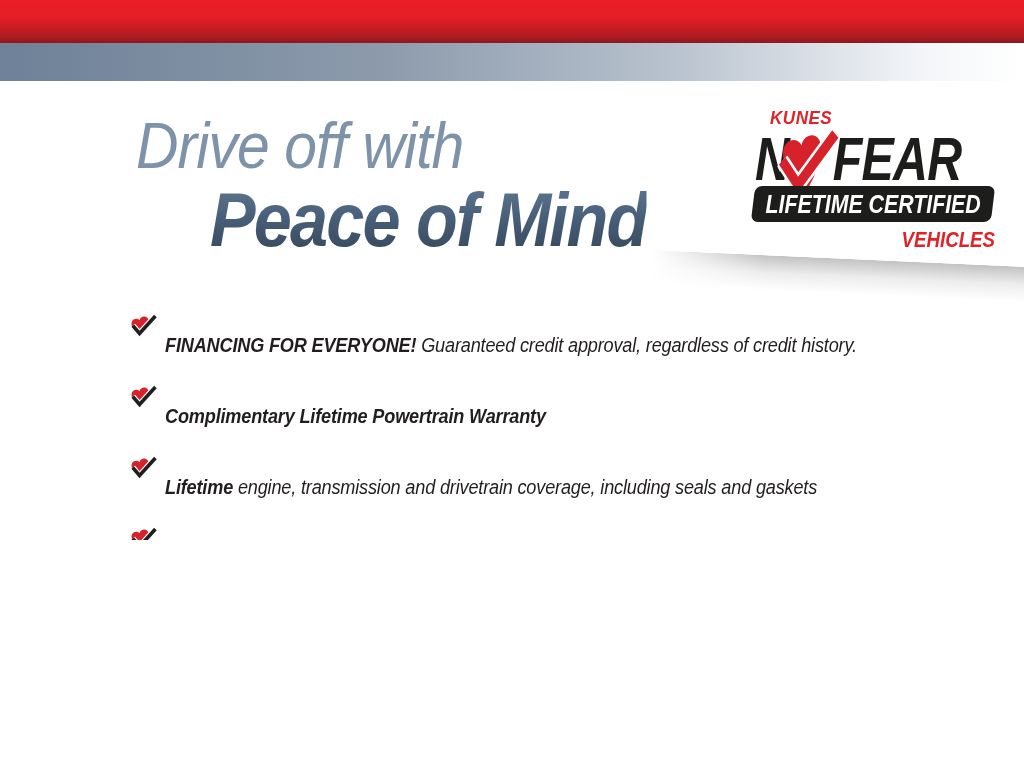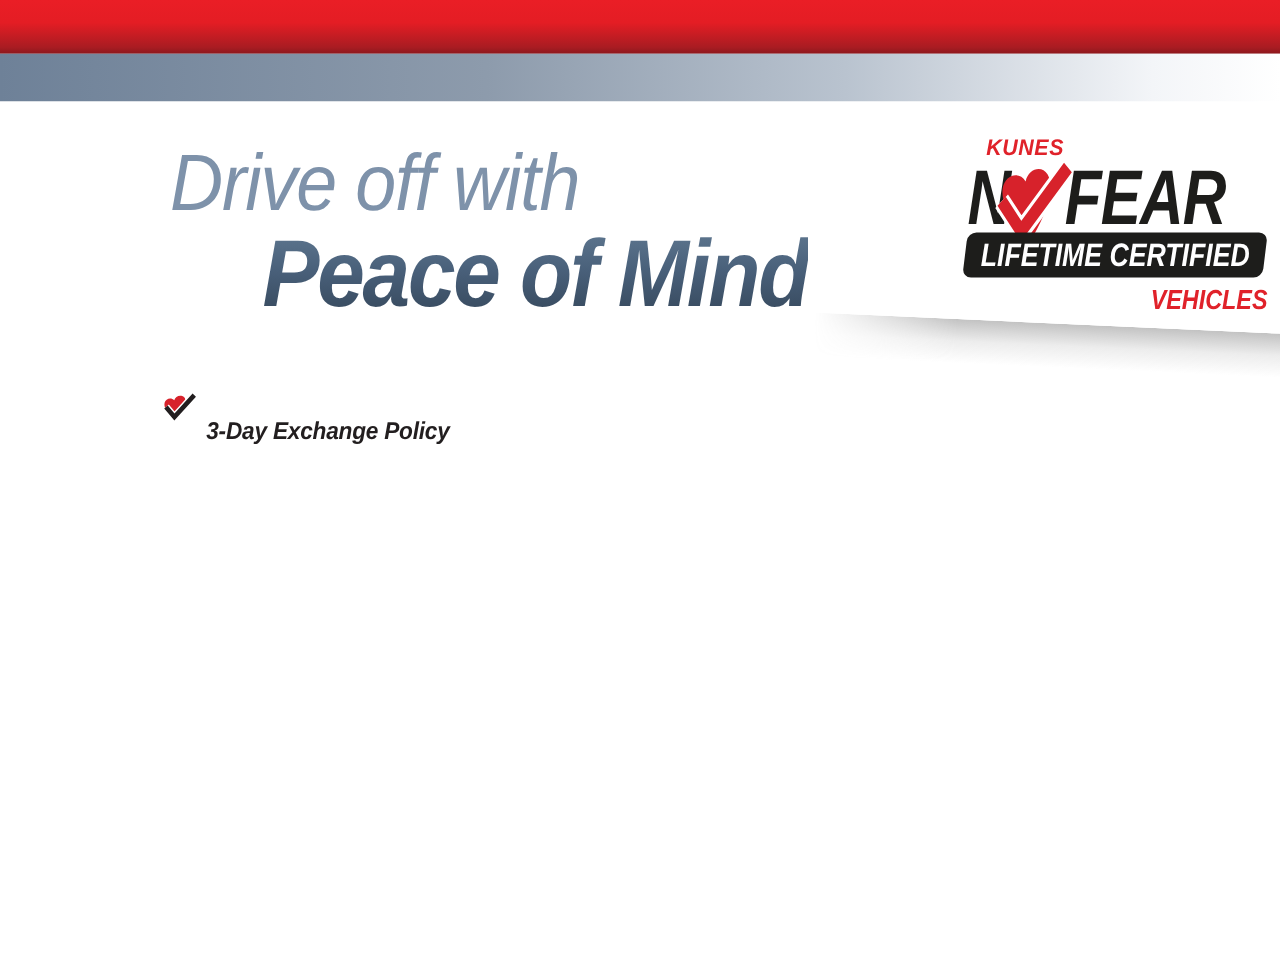--- a/index.html
+++ b/index.html
@@ -27,21 +27,21 @@
   .t1{position:absolute;left:136px;top:114px;font-size:64px;line-height:1;
     font-style:italic;font-weight:400;color:#7e92aa;letter-spacing:-1px;
     transform:scaleX(.92);transform-origin:0 0;white-space:nowrap;}
   .t2{position:absolute;left:210px;top:182px;font-size:76px;line-height:1;
     font-style:italic;font-weight:700;letter-spacing:-2px;
     transform:scaleX(.9);transform-origin:0 0;white-space:nowrap;
     color:#3c5065;
     background:linear-gradient(180deg,#5f7890 0%,#49607a 45%,#344659 100%);
     -webkit-background-clip:text;background-clip:text;-webkit-text-fill-color:transparent;}
   
-  .logo{position:absolute;left:772px;top:108px;width:244px;height:148px;}
+  .logo{position:absolute;left:753px;top:108px;width:244px;height:148px;}
   .logo .kunes{position:absolute;left:17px;top:0;font-size:18px;font-weight:700;
     font-style:italic;color:#e0222a;letter-spacing:.5px;
     transform:scaleX(.95);transform-origin:0 0;white-space:nowrap;}
   .logo .nofear{position:absolute;left:2px;top:16px;height:66px;display:flex;
     align-items:flex-end;font-size:62px;line-height:1;font-weight:700;
     font-style:italic;color:#1d1d1b;letter-spacing:-1px;
     transform:scaleX(.78);transform-origin:0 0;white-space:nowrap;}
   .logo .nofear .glyph{width:84px;height:74px;margin:0 -10px -10px -18px;flex:0 0 auto;}
   .logo .banner{position:absolute;left:0;top:78px;width:240px;height:36px;
     background:#1d1d1b;border-radius:7px;transform:skewX(-7deg);
@@ -103,17 +103,35 @@
     </div>
     <div class="vehicles">VEHICLES</div>
   </div>
 
   <div class="benefits">
 
     <div class="row">
       <svg class="chk" viewBox="0 0 34 30">
           <use href="#hc-bullet"></use>
         </svg>
+      <p class="txt"><b>FINANCING FOR EVERYONE!</b><span> Guaranteed credit approval, regardless of credit history.</span></p>
+    </div>
+    <div class="row">
+      <svg class="chk" viewBox="0 0 34 30">
+          <use href="#hc-bullet"></use>
+        </svg>
+      <p class="txt"><b>Complimentary Lifetime Powertrain Warranty</b><span></span></p>
+    </div>
+    <div class="row">
+      <svg class="chk" viewBox="0 0 34 30">
+          <use href="#hc-bullet"></use>
+        </svg>
+      <p class="txt"><b>Lifetime</b><span> engine, transmission and drivetrain coverage, including seals and gaskets</span></p>
+    </div>
+    <div class="row">
+      <svg class="chk" viewBox="0 0 34 30">
+          <use href="#hc-bullet"></use>
+        </svg>
       <p class="txt"><b>3-Day Exchange Policy</b><span></span></p>
     </div>
 
   </div>
 </div>
 
 </body></html>

